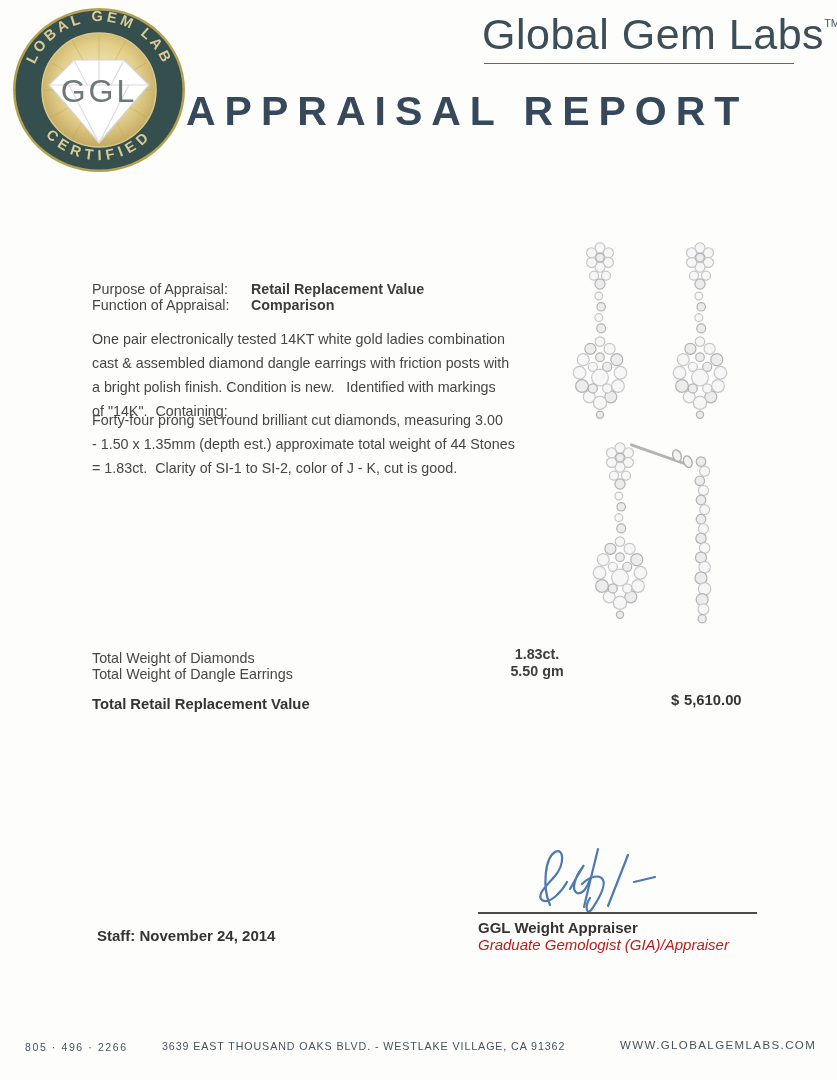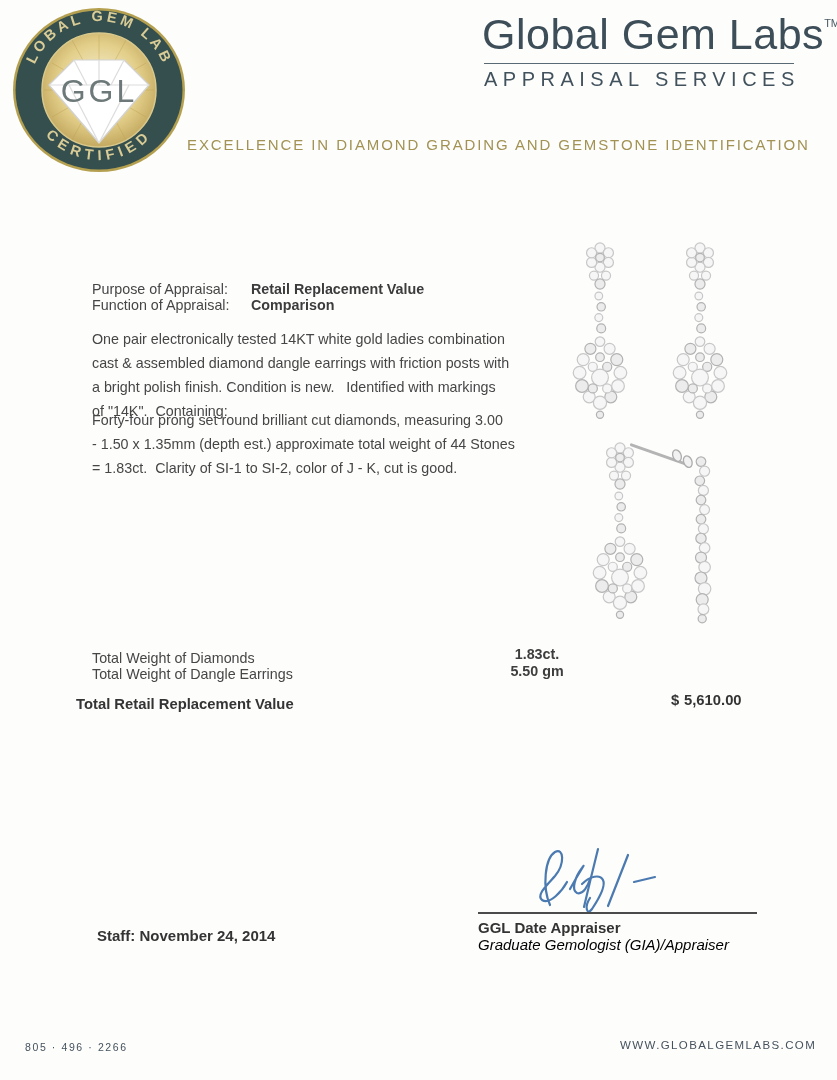--- a/index.html
+++ b/index.html
@@ -24,27 +24,27 @@
   }
   .report-tagline{left:187px;top:136px;font-size:15px;letter-spacing:1.9px;color:#a29253;white-space:nowrap;}
   
   .kv-row{left:92px;display:flex;font-size:14.3px;}
   .kv-row .k{width:159px;}
   .kv-row .v{font-weight:bold;color:#3c3c3c;}
   .para{left:92px;font-size:14.3px;line-height:24px;white-space:pre;}
   
   .tot-label{left:92px;font-size:14.3px;}
   .tot-value{left:500px;width:74px;text-align:center;font-size:14.3px;font-weight:bold;color:#3e3e3e;}
-  .grand-label{left:76px;font-size:14.8px;font-weight:bold;color:#343434;}
+  .grand-label{left:92px;font-size:14.8px;font-weight:bold;color:#343434;}
   .grand-cur{left:671px;font-size:14.8px;font-weight:bold;color:#343434;}
   .grand-amt{left:684px;width:69px;font-size:14.8px;font-weight:bold;color:#343434;}
   
   .sig-rule{left:478px;top:912px;width:279px;height:1.6px;background:#4b4b4b;}
   .sig-name{left:478px;top:919px;font-size:15px;font-weight:bold;color:#333;}
-  .sig-cred{left:478px;top:936px;font-size:15px;font-style:italic;color:#000000;}
+  .sig-cred{left:478px;top:936px;font-size:15px;font-style:italic;color:#b91c1c;}
   .date-line{left:97px;top:927px;font-size:15px;font-weight:bold;color:#343434;}
   
   .footer-phone{left:25px;top:1041px;font-size:10.5px;letter-spacing:1.6px;color:#45525d;}
   .footer-address{left:162px;top:1040px;font-size:10.7px;letter-spacing:.9px;color:#45525d;white-space:nowrap;}
   .footer-web{left:620px;top:1039px;font-size:11.5px;letter-spacing:1.4px;color:#45525d;white-space:nowrap;}
   
   .stones circle{fill:#f6f6f6;stroke:#c7c7c7;stroke-width:1;}
   .stones circle.d{fill:#ececec;stroke:#b2b2b2;}
   .stones .post{stroke:#b4b4b4;stroke-width:2.4;stroke-linecap:round;}
   .stones ellipse{fill:#f2f2f2;stroke:#adadad;stroke-width:1.1;}
@@ -97,22 +97,21 @@
       <textPath href="#arcTop" startOffset="50%" text-anchor="middle">GLOBAL GEM LABS</textPath>
     </text>
     <text font-size="14.5" font-weight="bold" letter-spacing="5" fill="#d9cc96" font-family="Liberation Sans, DejaVu Sans, sans-serif">
       <textPath href="#arcBot" startOffset="50%" text-anchor="middle">CERTIFIED</textPath>
     </text>
     <text x="88" y="97" text-anchor="middle" font-size="32" letter-spacing="3" fill="#6d7878" font-family="Liberation Sans, DejaVu Sans, sans-serif">GGL</text>
   </svg>
 
   <div class="abs brand-name"><span>Global Gem Labs</span><span class="brand-tm">TM</span></div>
   <div class="abs brand-rule"></div>
-  <div class="abs brand-subtitle">APPRAISAL SERVICES</div>
-  <div class="abs report-tagline">EXCELLENCE IN DIAMOND GRADING AND GEMSTONE IDENTIFICATION</div>
+  <div class="abs report-title">APPRAISAL REPORT</div>
 
   <div class="abs kv-row" style="top:281px;">
     <span class="k">Purpose of Appraisal:</span>
     <span class="v">Retail Replacement Value</span>
   </div>
   <div class="abs kv-row" style="top:297px;">
     <span class="k">Function of Appraisal:</span>
     <span class="v">Comparison</span>
   </div>
 
@@ -204,24 +203,25 @@
 
   <svg class="abs" style="left:468px;top:843px;" width="300" height="80" viewBox="0 0 300 80">
     <path class="sig-ink" d="M 82 62 C 74 44 77 15 87 9 C 96 4 97 21 87 33 C 79 42 68 52 74 57 C 82 62 94 48 99 39"></path>
     <path class="sig-ink" d="M 102 46 C 112 28 119 18 114 25 C 107 34 103 47 109 50 C 115 52 120 43 122 36"></path>
     <path class="sig-ink" d="M 130 6 C 126 22 120 47 116 64"></path>
     <path class="sig-ink" d="M 114 41 C 122 33 132 31 135 37 C 138 43 130 57 124 66 C 119 73 116 64 122 55"></path>
     <path class="sig-ink" d="M 140 63 L 160 12"></path>
     <path class="sig-ink" d="M 166 39 L 187 34"></path>
   </svg>
   <div class="abs sig-rule"></div>
-  <div class="abs sig-name">GGL Date Appraiser</div>
+  <div class="abs sig-name">GGL Weight Appraiser</div>
   <div class="abs sig-cred">Graduate Gemologist (GIA)/Appraiser</div>
 
   <div class="abs date-line">
     <span>Staff:</span>
     <span>November 24, 2014</span>
   </div>
 
   <div class="abs footer-phone">805 · 496 · 2266</div>
+  <div class="abs footer-address">3639 EAST THOUSAND OAKS BLVD. - WESTLAKE VILLAGE, CA 91362</div>
   <div class="abs footer-web">WWW.GLOBALGEMLABS.COM</div>
 
 </div>
 
 </body></html>

